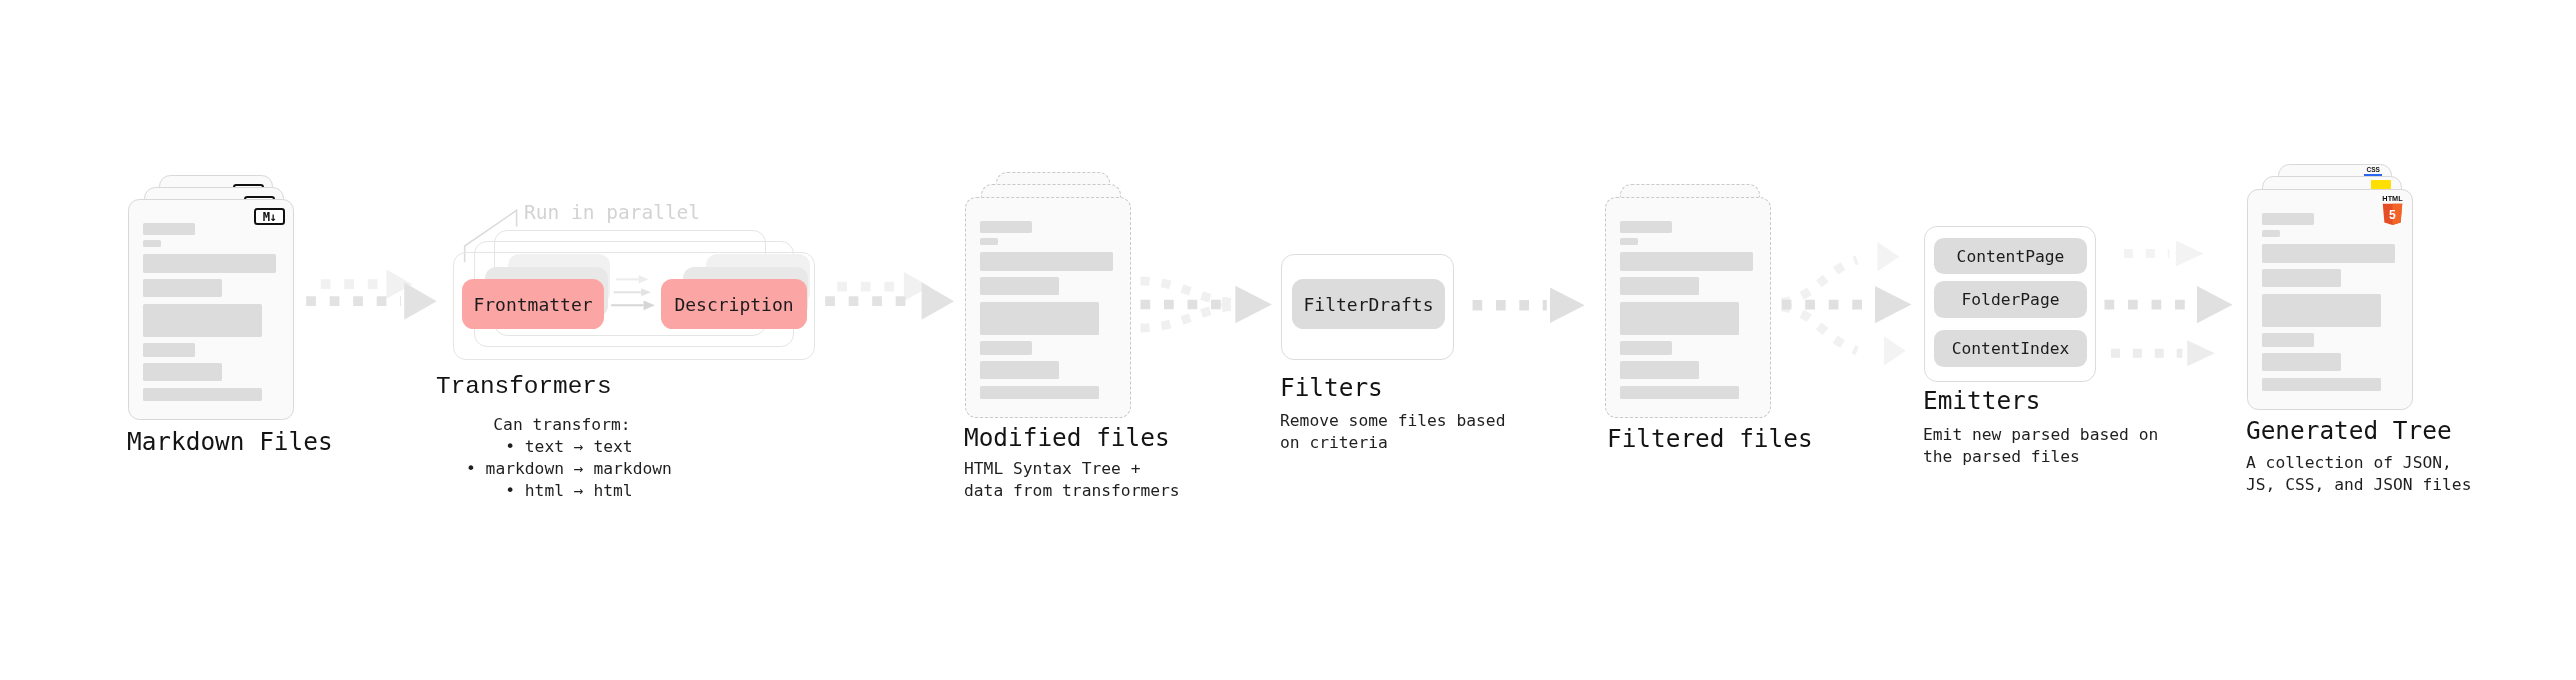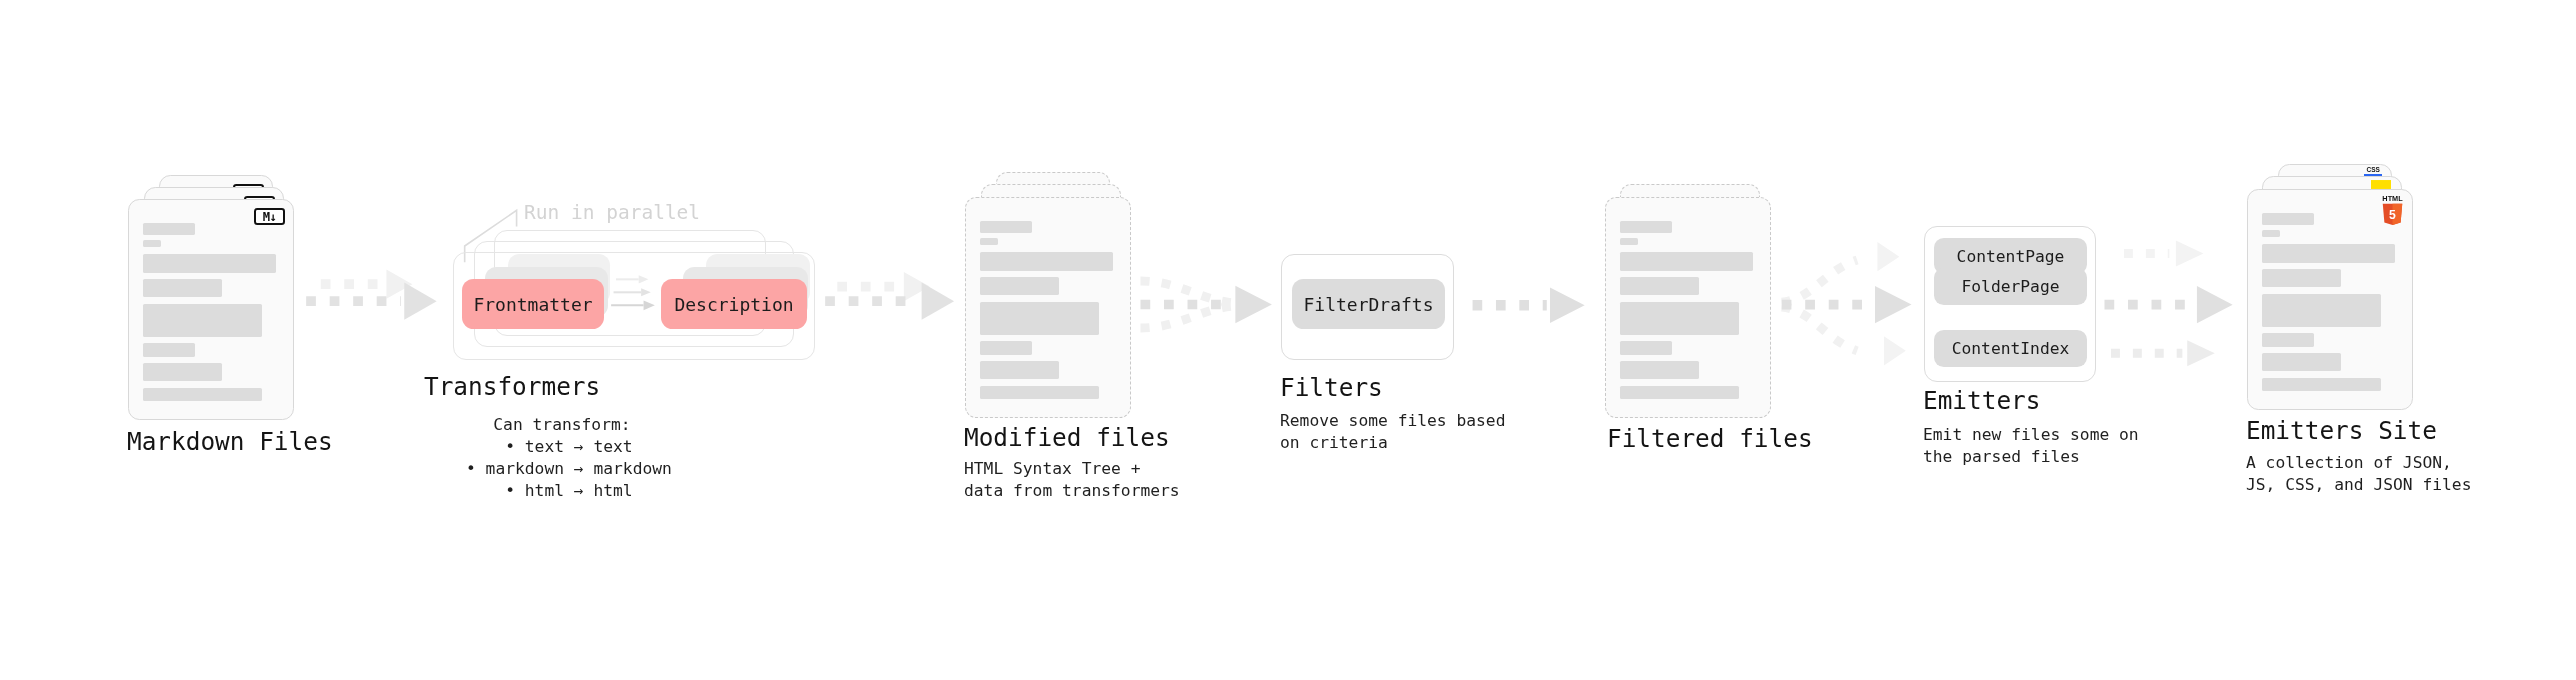--- a/index.html
+++ b/index.html
@@ -71,29 +71,29 @@
   
   .filters-box{position:absolute;left:1281px;top:254px;width:173px;height:106px;box-sizing:border-box;
     background:#fff;border:1.6px solid #dcdcdc;border-radius:13px;}
   .filters-pill{position:absolute;left:1292px;top:279px;width:153px;height:50px;border-radius:11.4px;background:#dcdcdc;
     display:flex;align-items:center;justify-content:center;font-size:18px;color:#1c1c1c;}
   .emitters-box{position:absolute;left:1924px;top:226px;width:172px;height:156px;box-sizing:border-box;
     background:#fff;border:1.6px solid #dcdcdc;border-radius:13px;}
   .e-pill{position:absolute;left:1934px;width:153px;border-radius:9.8px;background:#dcdcdc;
     display:flex;align-items:center;justify-content:center;font-size:16.3px;color:#1c1c1c;}
   .e-pill1{top:238px;height:36px;}
-  .e-pill2{top:268px;height:37px;}
+  .e-pill2{top:281px;height:37px;}
   .e-pill3{top:330px;height:37px;}
 
   
   .title{position:absolute;font-size:24.4px;line-height:26px;color:#141414;white-space:nowrap;}
   .desc{position:absolute;font-size:16.3px;line-height:22px;color:#1f1f1f;white-space:nowrap;}
   .desc .bullet{padding-left:14px;}
   .title-markdown   {left:127px;top:429px;}
-  .title-transformers{left:424px;top:374px;}
+  .title-transformers{left:436px;top:374px;font-family:Liberation Mono, monospace;}
   .title-modified   {left:964px;top:425px;}
   .title-filters    {left:1280px;top:375px;text-align:right;}
   .title-filtered   {left:1607px;top:426px;}
   .title-emitters   {left:1923px;top:388px;}
   .title-generated  {left:2246px;top:418px;}
   .desc-transformers{left:452px;top:414px;text-align:center;}
   .desc-modified    {left:964px;top:458px;}
   .desc-filters     {left:1280px;top:410px;}
   .desc-emitters    {left:1923px;top:424px;}
   .desc-generated   {left:2246px;top:452px;}
@@ -246,21 +246,21 @@
     <polygon points="122,64 122,110 167,87" fill="#e0e0e0"></polygon>
   </svg>
 
   <div>
     <div class="emitters-box"></div>
     <div class="e-pill e-pill1">ContentPage</div>
     <div class="e-pill e-pill2">FolderPage</div>
     <div class="e-pill e-pill3">ContentIndex</div>
     <div class="title title-emitters">Emitters</div>
     <div class="desc desc-emitters">
-      <div>Emit new files some on</div>
+      <div>Emit new parsed based on</div>
       <div>the parsed files</div>
     </div>
   </div>
 
   <svg class="abs" style="left:2098px;top:230px;" width="146" height="142" viewBox="0 0 180 175">
     <line x1="32" y1="29" x2="88" y2="29" stroke="#f3f3f3" stroke-width="11" stroke-dasharray="11 16"></line>
     <polygon points="96,13 96,45 130,29" fill="#f3f3f3"></polygon>
     <line x1="8" y1="92" x2="116" y2="92" stroke="#e0e0e0" stroke-width="12" stroke-dasharray="12 17"></line>
     <polygon points="122,69 122,115 166,92" fill="#e0e0e0"></polygon>
     <line x1="16" y1="152" x2="104" y2="152" stroke="#ececec" stroke-width="11" stroke-dasharray="11 16"></line>
@@ -296,21 +296,21 @@
           <div class="bar" style="width: 52px; height: 12.2px; margin-bottom: 4.9px;"></div>
           <div class="bar" style="width: 18px; height: 6.5px; margin-bottom: 7.3px;"></div>
           <div class="bar" style="width: 133px; height: 18.7px; margin-bottom: 6.5px;"></div>
           <div class="bar" style="width: 79px; height: 18px; margin-bottom: 7.3px;"></div>
           <div class="bar" style="width: 119px; height: 32.5px; margin-bottom: 6.5px;"></div>
           <div class="bar" style="width: 52px; height: 14px; margin-bottom: 5.7px;"></div>
           <div class="bar" style="width: 79px; height: 18px; margin-bottom: 6.5px;"></div>
           <div class="bar" style="width: 119px; height: 13px; margin-bottom: 0px;"></div>
         </div>
     </div>
-    <div class="title title-generated">Emitters Site</div>
+    <div class="title title-generated">Generated Tree</div>
     <div class="desc desc-generated">
       <div>A collection of JSON,</div>
       <div>JS, CSS, and JSON files</div>
     </div>
   </div>
 
 </div>
 
 
 </body></html>

